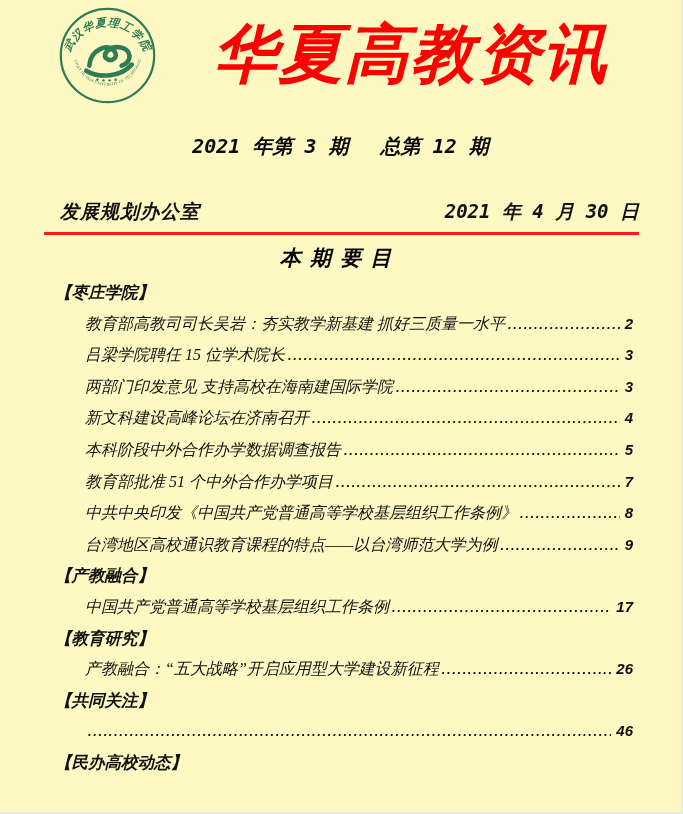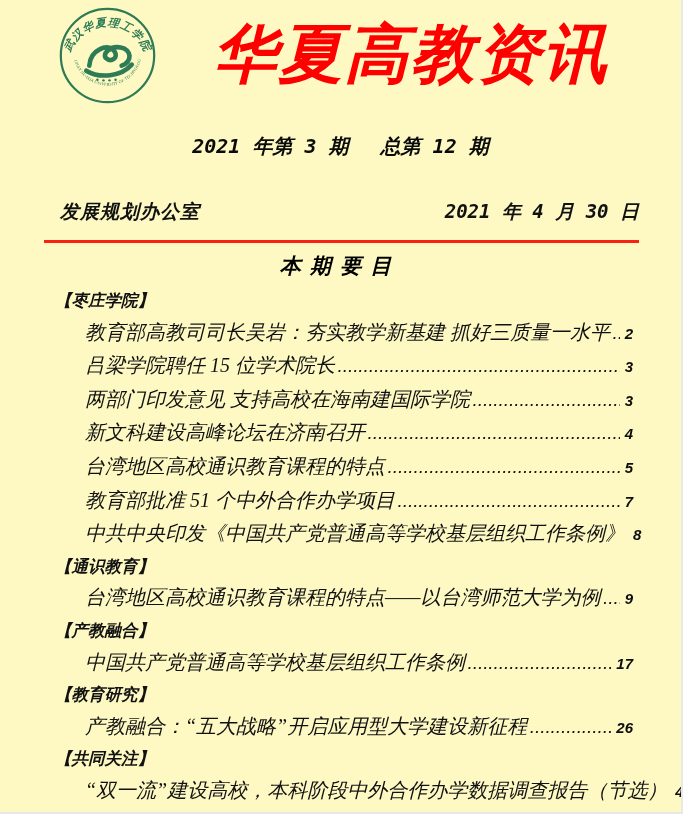--- a/index.html
+++ b/index.html
@@ -32,21 +32,21 @@
     margin-top:22px;
     display:flex;justify-content:center;gap:32px;
     font-family:"DejaVu Sans Mono","Liberation Serif",serif;
     font-weight:700;font-size:20px;line-height:24px;
     color:#0a0a0a;
   }
   
   .doc-header{
     margin:42px 42px 0 44px;
     display:flex;justify-content:space-between;align-items:flex-end;
-    padding:0 0 17px 0;
+    padding:0 0 9px 0;
     border-bottom:3px solid var(--rule-red,#fb2014);
     font-weight:700;font-size:19px;line-height:23px;
   }
   .dept{padding-left:16px;letter-spacing:1px;}
   .hdr-date{font-family:"DejaVu Sans Mono","Liberation Serif",serif;}
   
   .toc-heading{
     margin:9px 8px 0 0;
     text-align:center;
     font-size:21px;font-weight:800;letter-spacing:2px;
@@ -55,21 +55,21 @@
   .toc{margin:6px 48px 0 55px;}
   .toc-section-label{
     font-size:16.5px;font-weight:600;line-height:30.6px;
     white-space:nowrap;color:#111;
   }
   .toc-item{
     display:flex;align-items:baseline;
     padding-left:30px;
     line-height:30.6px;
   }
-  .toc-item-title{white-space:nowrap;font-size:20px;font-weight:500;color:#111;}
+  .toc-item-title{white-space:nowrap;font-size:16px;font-weight:500;color:#111;}
   .toc-leader{flex:1 1 auto;overflow:hidden;white-space:nowrap;margin:0 5px 0 3px;}
   .toc-leader::after{
     content:"..........................................................................................................................................";
     font-family:"Liberation Sans",sans-serif;
     font-size:13px;font-weight:700;letter-spacing:1.6px;color:#151515;
   }
   .toc-page{
     font-family:"Liberation Sans","DejaVu Sans",sans-serif;
     font-weight:700;font-size:15px;color:#0d0d0d;
   }
@@ -147,41 +147,40 @@
     <span class="toc-page">3</span>
   </div>
 
   <div class="toc-item">
     <span class="toc-item-title">新文科建设高峰论坛在济南召开</span>
     <span class="toc-leader"></span>
     <span class="toc-page">4</span>
   </div>
 
   <div class="toc-item">
-    <span class="toc-item-title">台湾地区高校通识教育课程的特点</span>
+    <span class="toc-item-title">本科阶段中外合作办学数据调查报告</span>
     <span class="toc-leader"></span>
     <span class="toc-page">5</span>
   </div>
 
   <div class="toc-item">
     <span class="toc-item-title">教育部批准 51 个中外合作办学项目</span>
     <span class="toc-leader"></span>
     <span class="toc-page">7</span>
   </div>
 
   <div class="toc-item">
     <span class="toc-item-title">中共中央印发《中国共产党普通高等学校基层组织工作条例》</span>
     <span class="toc-leader"></span>
     <span class="toc-page">8</span>
   </div>
 </div>
   </div>
 
   <div class="toc-section">
-    <div class="toc-section-label">【通识教育】</div>
     <div class="toc-items">
   <div class="toc-item">
     <span class="toc-item-title">台湾地区高校通识教育课程的特点——以台湾师范大学为例</span>
     <span class="toc-leader"></span>
     <span class="toc-page">9</span>
   </div>
 </div>
   </div>
 
   <div class="toc-section">
@@ -203,21 +202,20 @@
     <span class="toc-leader"></span>
     <span class="toc-page">26</span>
   </div>
 </div>
   </div>
 
   <div class="toc-section">
     <div class="toc-section-label">【共同关注】</div>
     <div class="toc-items">
   <div class="toc-item">
-    <span class="toc-item-title">“双一流”建设高校，本科阶段中外合作办学数据调查报告（节选）</span>
     <span class="toc-leader"></span>
     <span class="toc-page">46</span>
   </div>
 </div>
   </div>
 
   <div class="toc-section">
     <div class="toc-section-label">【民办高校动态】</div>
     <div class="toc-items"></div>
   </div>

